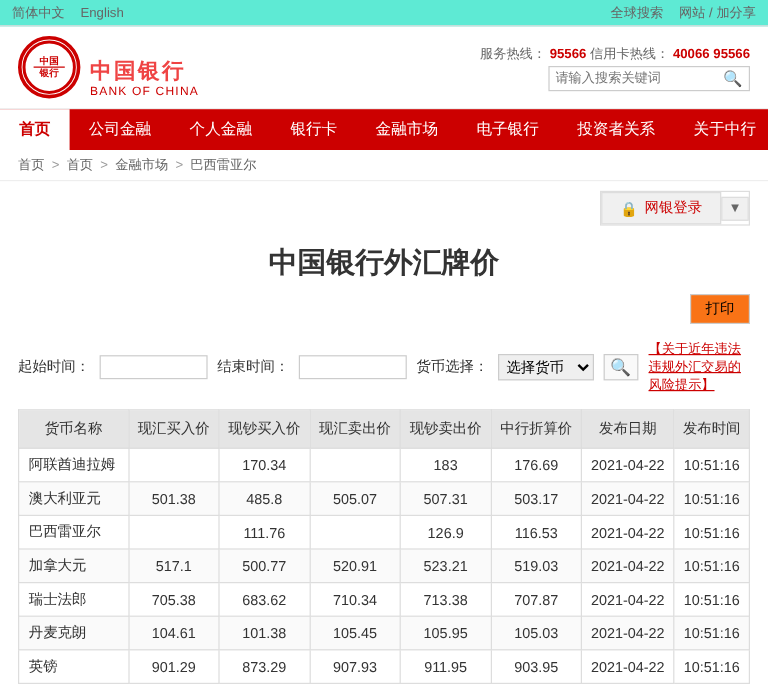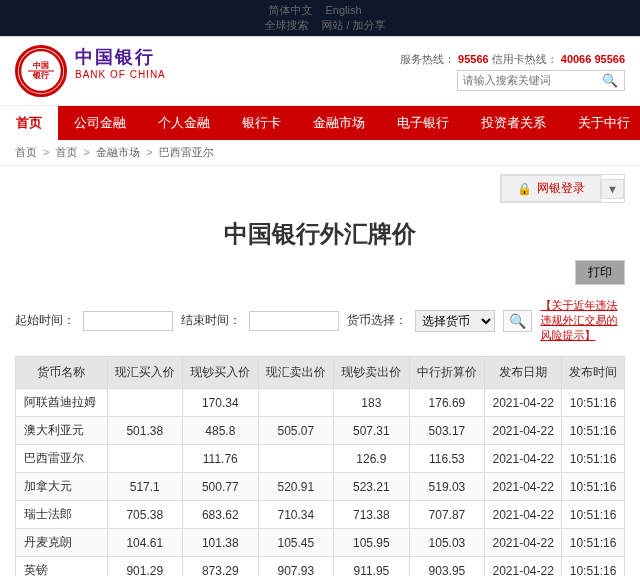--- a/index.html
+++ b/index.html
@@ -1,28 +1,28 @@
 <!DOCTYPE html>
 <html><head>
   <meta charset="utf-8">
   <style>
     * { margin: 0; padding: 0; box-sizing: border-box; }
     body { font-family: 'SimSun', '宋体', Arial, sans-serif; font-size: 12px; color: #333; background: #fff; width: 640px; }
 
     
-    .top-bar { background: #0f172a; border-bottom: 1px solid #ddd; padding: 3px 10px; display: flex; justify-content: space-between; align-items: center; font-size: 11px; color: #666; flex-direction: column; }
+    .top-bar { background: #5eead4; border-bottom: 1px solid #ddd; padding: 3px 10px; display: flex; justify-content: space-between; align-items: center; font-size: 11px; color: #666; }
     .top-bar-left span { margin-right: 10px; cursor: pointer; }
     .top-bar-right a { margin-left: 10px; color: #666; text-decoration: none; }
 
     
     .header { display: flex; align-items: center; justify-content: space-between; padding: 8px 15px; border-bottom: 1px solid #eee; }
-    .logo-area { display: flex; align-items: flex-start; gap: 8px; }
+    .logo-area { display: flex; align-items: flex-end; gap: 8px; }
     .logo-circle { width: 52px; height: 52px; border-radius: 50%; border: 3px solid #c00; display: flex; align-items: center; justify-content: center; }
     .logo-text { display: flex; flex-direction: column; }
-    .logo-cn { font-size: 18px; color: #4c1d95; font-weight: bold; letter-spacing: 2px; }
+    .logo-cn { font-size: 18px; color: #ef4444; font-weight: bold; letter-spacing: 2px; }
     .logo-en { font-size: 10px; color: #c00; letter-spacing: 1px; }
     .header-right { display: flex; flex-direction: column; align-items: flex-end; gap: 3px; }
     .contact-info { font-size: 11px; color: #666; }
     .contact-info .phone { color: #c00; font-weight: bold; }
     .search-box { display: flex; align-items: center; border: 1px solid #ccc; padding: 2px 5px; }
     .search-box input { border: none; outline: none; font-size: 11px; width: 140px; color: #999; }
     .search-icon { color: #999; cursor: pointer; font-size: 13px; }
 
     
     .nav { background: #c00; display: flex; align-items: center; }
@@ -37,21 +37,21 @@
     .login-area { display: flex; justify-content: flex-end; padding: 8px 15px 0; }
     .login-btn { display: flex; align-items: center; gap: 5px; background: #f0f0f0; border: 1px solid #ddd; padding: 4px 15px; font-size: 12px; color: #c00; cursor: pointer; }
     .login-btn .lock-icon { color: #c00; }
     .login-dropdown { border: 1px solid #ddd; padding: 3px 5px; font-size: 11px; color: #666; cursor: pointer; background: #f0f0f0; }
 
     
     .page-title { text-align: center; font-size: 24px; font-weight: bold; color: #333; padding: 15px 0 5px; }
 
     
     .print-area { display: flex; justify-content: flex-end; padding: 5px 15px; }
-    .print-btn { border: 1px solid #ccc; padding: 3px 12px; font-size: 12px; cursor: pointer; background: #a3a3a3; }
+    .print-btn { border: 1px solid #ccc; padding: 3px 12px; font-size: 12px; cursor: pointer; background: #f97316; }
 
     
     .filter-area { display: flex; align-items: center; padding: 8px 15px; gap: 8px; font-size: 12px; }
     .filter-area label { white-space: nowrap; }
     .filter-area input[type=text] { border: 1px solid #ccc; padding: 2px 5px; width: 90px; font-size: 12px; }
     .filter-area select { border: 1px solid #ccc; padding: 2px 5px; font-size: 12px; }
     .search-btn { cursor: pointer; color: #666; font-size: 14px; border: 1px solid #ccc; padding: 2px 5px; background: #f9f9f9; }
     .risk-notice { margin-left: auto; color: #c00; font-size: 11px; text-decoration: underline; cursor: pointer; }
 
     

